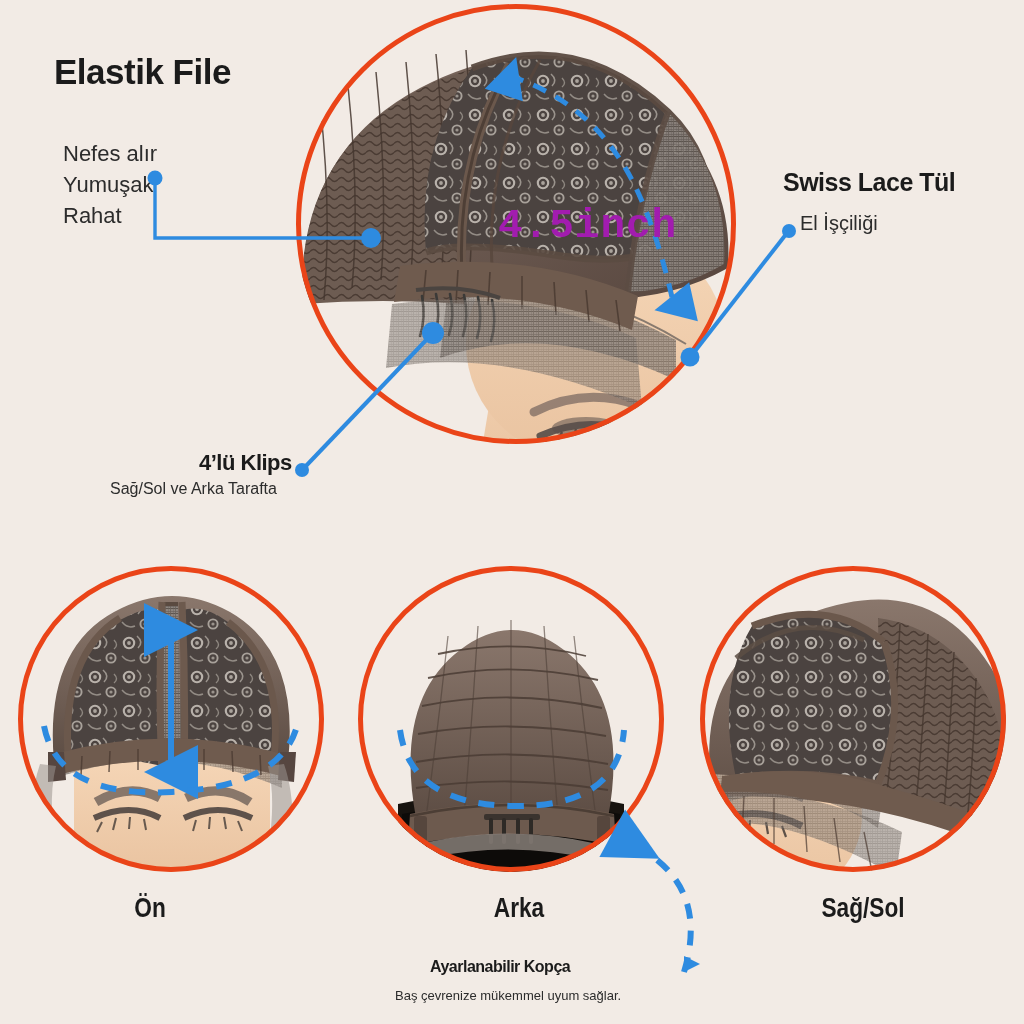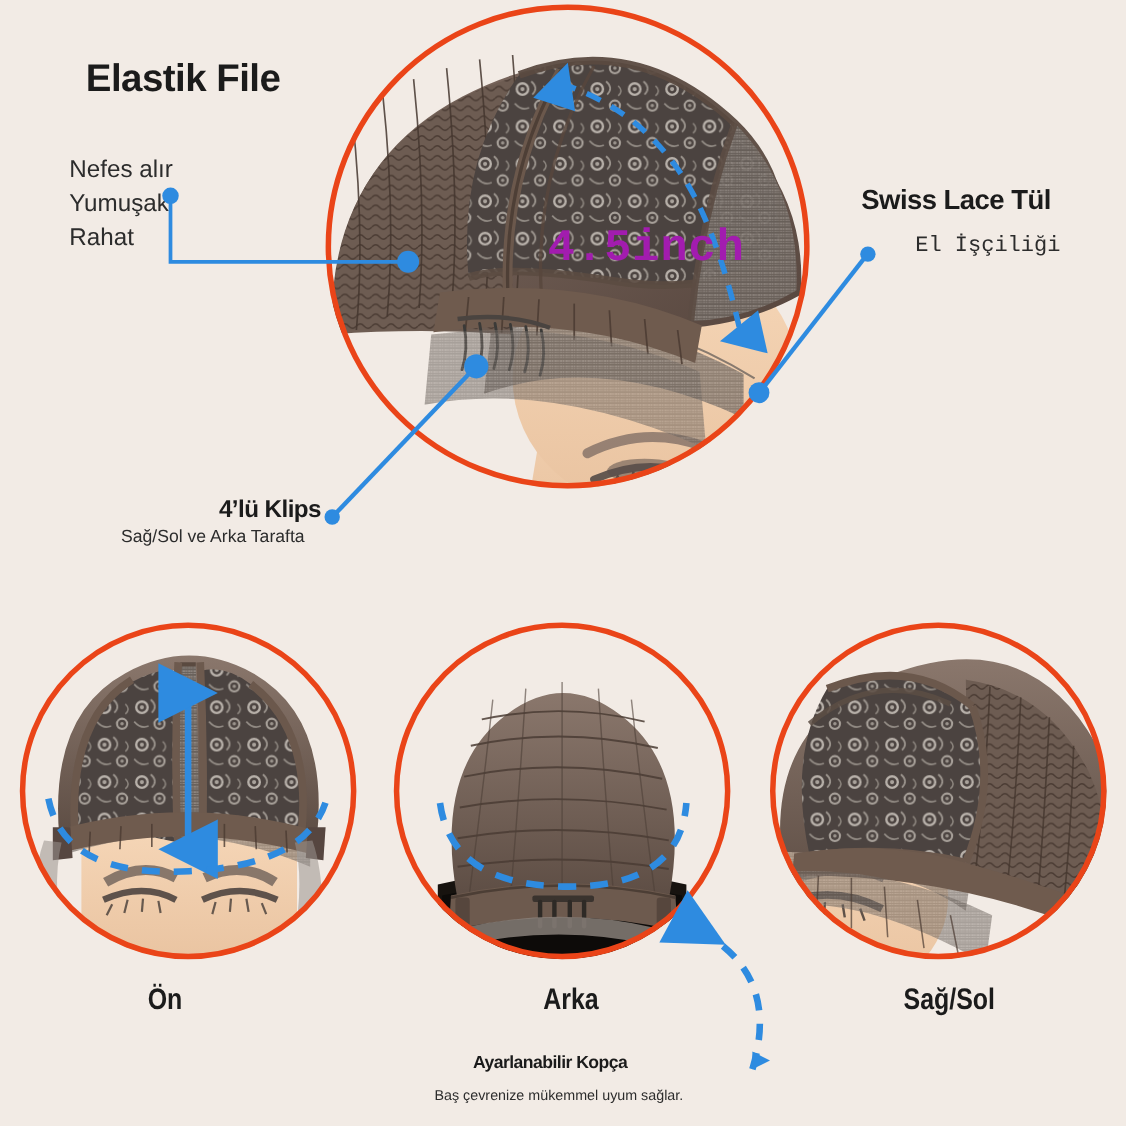--- a/index.html
+++ b/index.html
@@ -17,24 +17,24 @@
   .hl-title{
     font-weight:bold;
     color:#1b1b1b;
     letter-spacing:-0.5px;
     white-space:nowrap;
   }
   .hl-sub{
     color:#2c2c2c;
     white-space:nowrap;
   }
-  .t-elastik{ left:78px; top:52px; font-size:35px; }
+  .t-elastik{ left:54px; top:52px; font-size:35px; }
   .s-elastik{ left:63px; top:102px; font-size:22px; line-height:31px;margin-top:36px; }
   .t-swiss{ left:783px; top:168px; font-size:25px; }
-  .s-swiss{ left:832px; top:212px; font-size:20px;font-family:Liberation Mono, monospace; }
+  .s-swiss{ left:800px; top:212px; font-size:20px; }
   .t-klips{ left:176px; top:450px; font-size:22px;margin-left:23px; }
   .s-klips{ left:110px; top:480px; font-size:16px; }
 
   .cap-label{
     font-weight:bold;color:#1b1b1b;font-size:27px;
     text-align:center;width:200px;
     transform:scaleX(.84);
   }
   .lbl-on{ left:50px; top:893px; }
   .lbl-arka{ left:419px; top:893px; }

